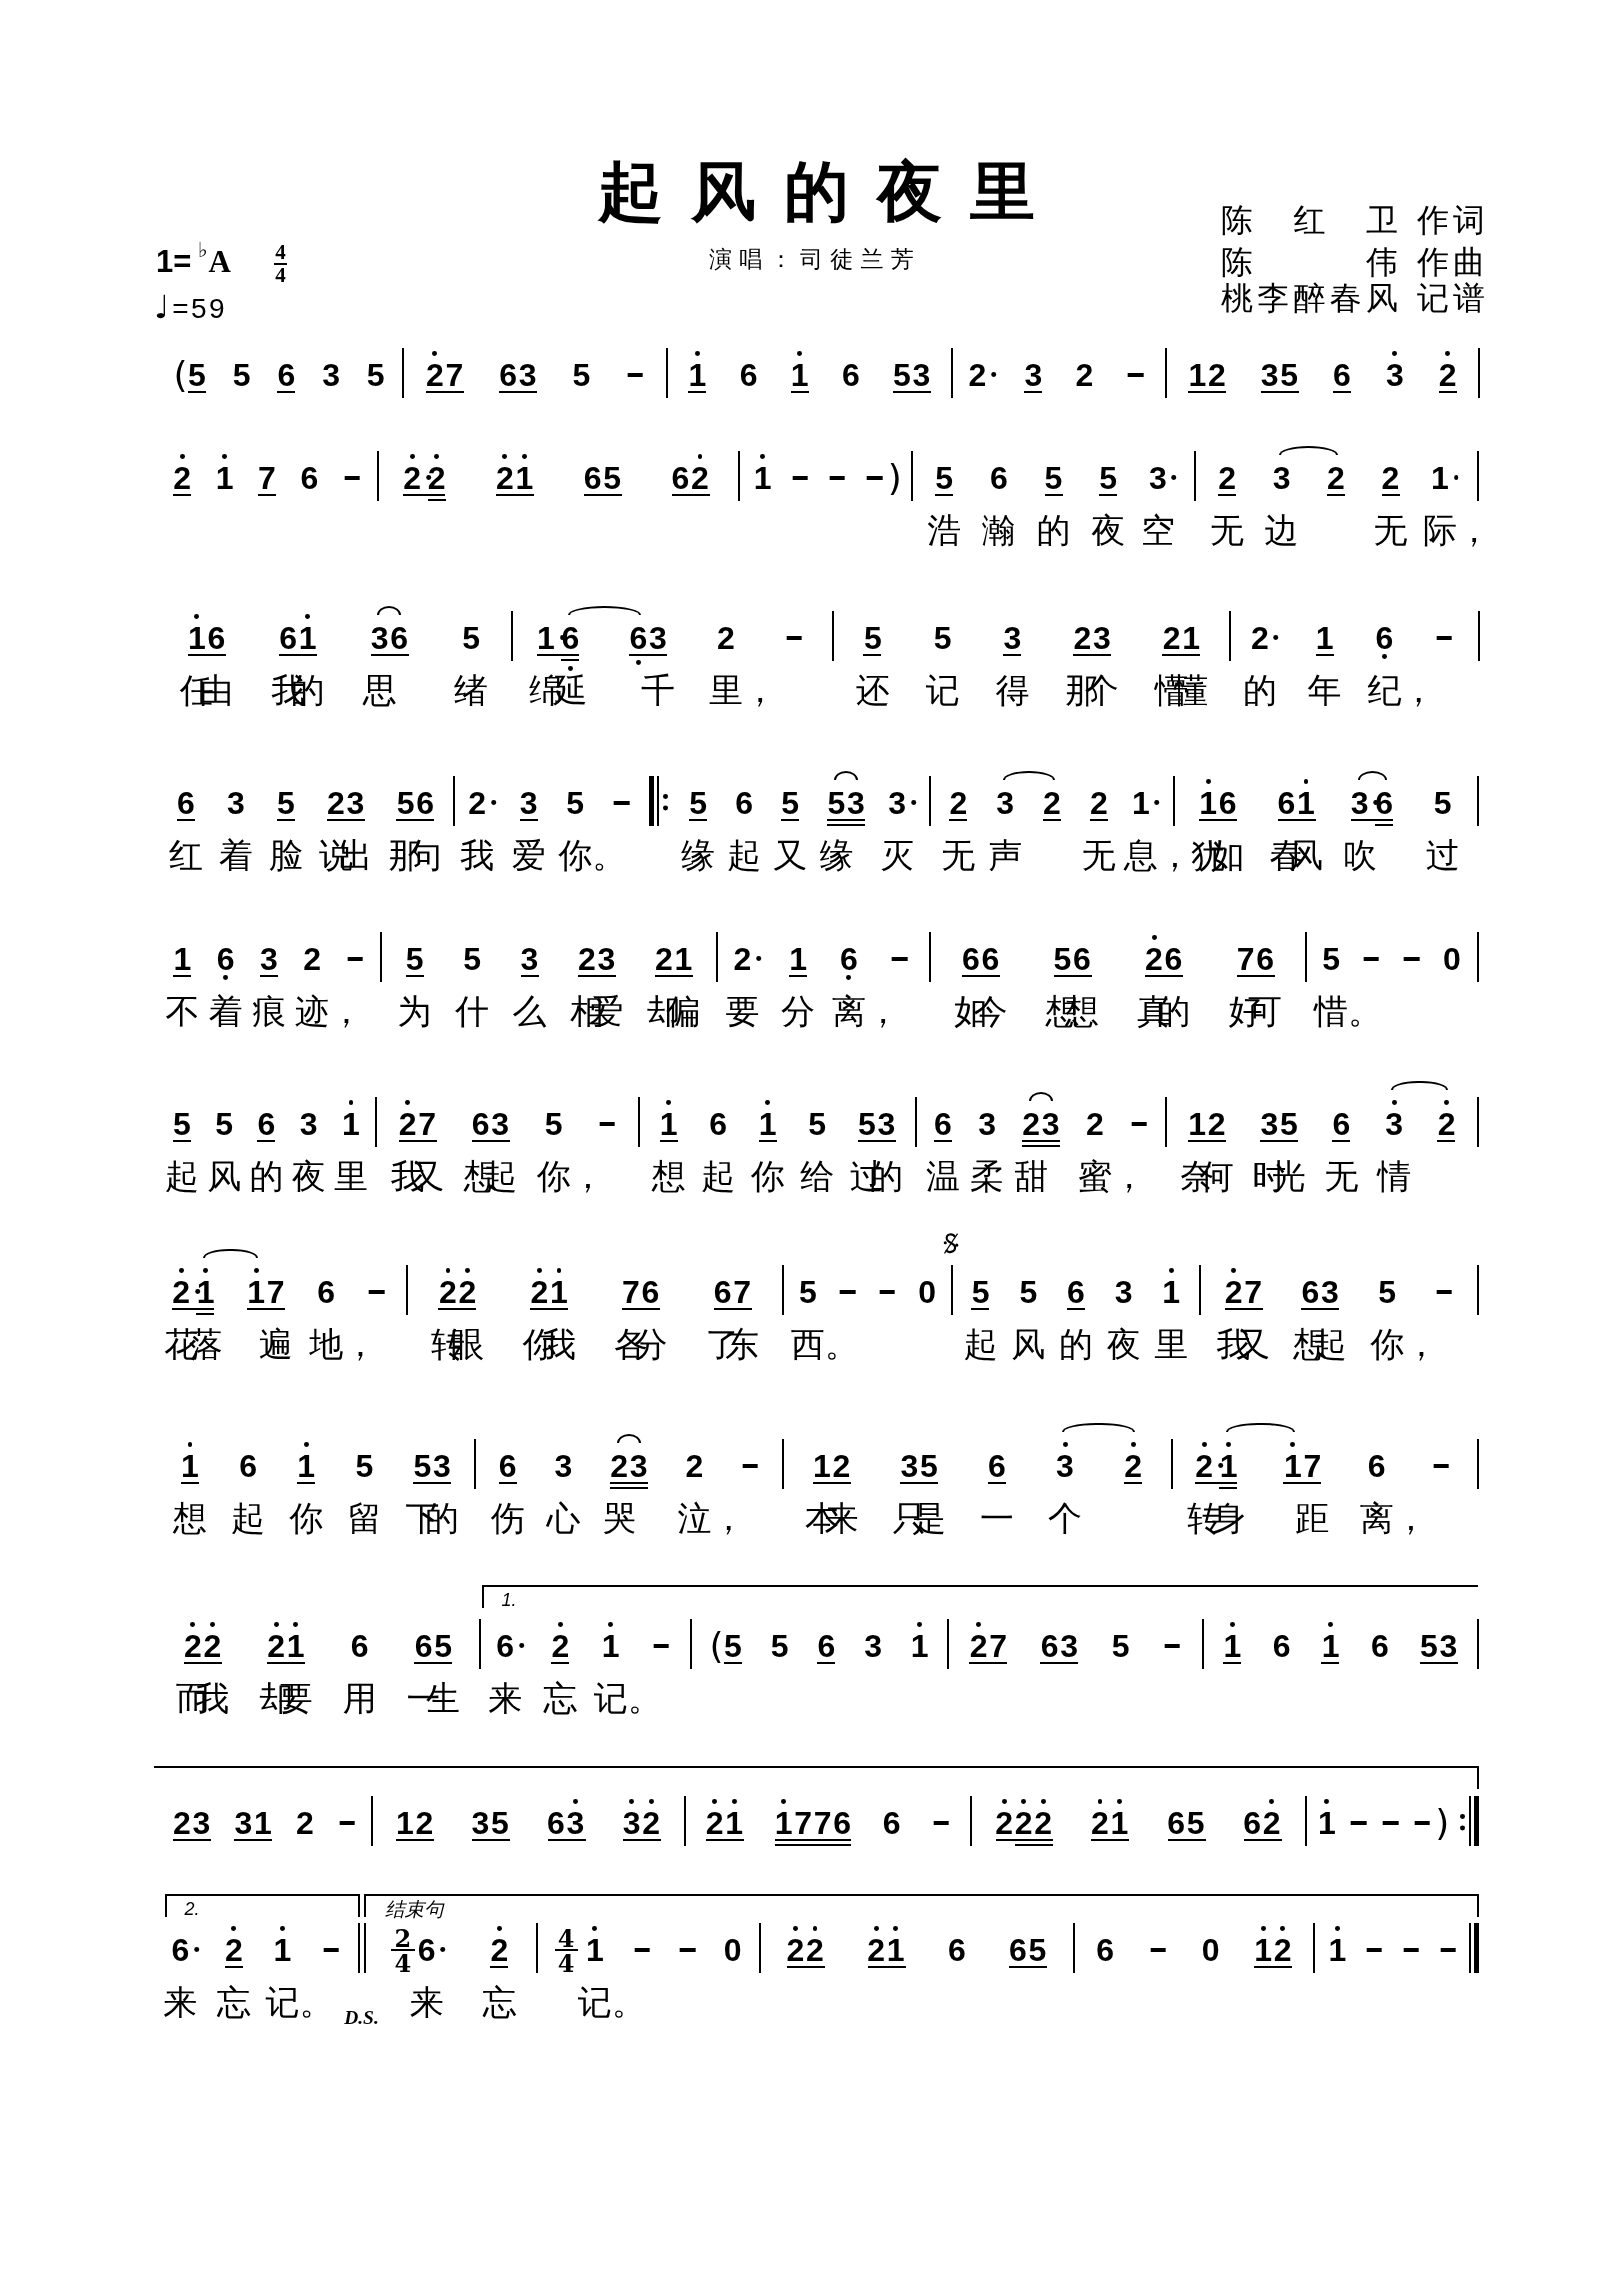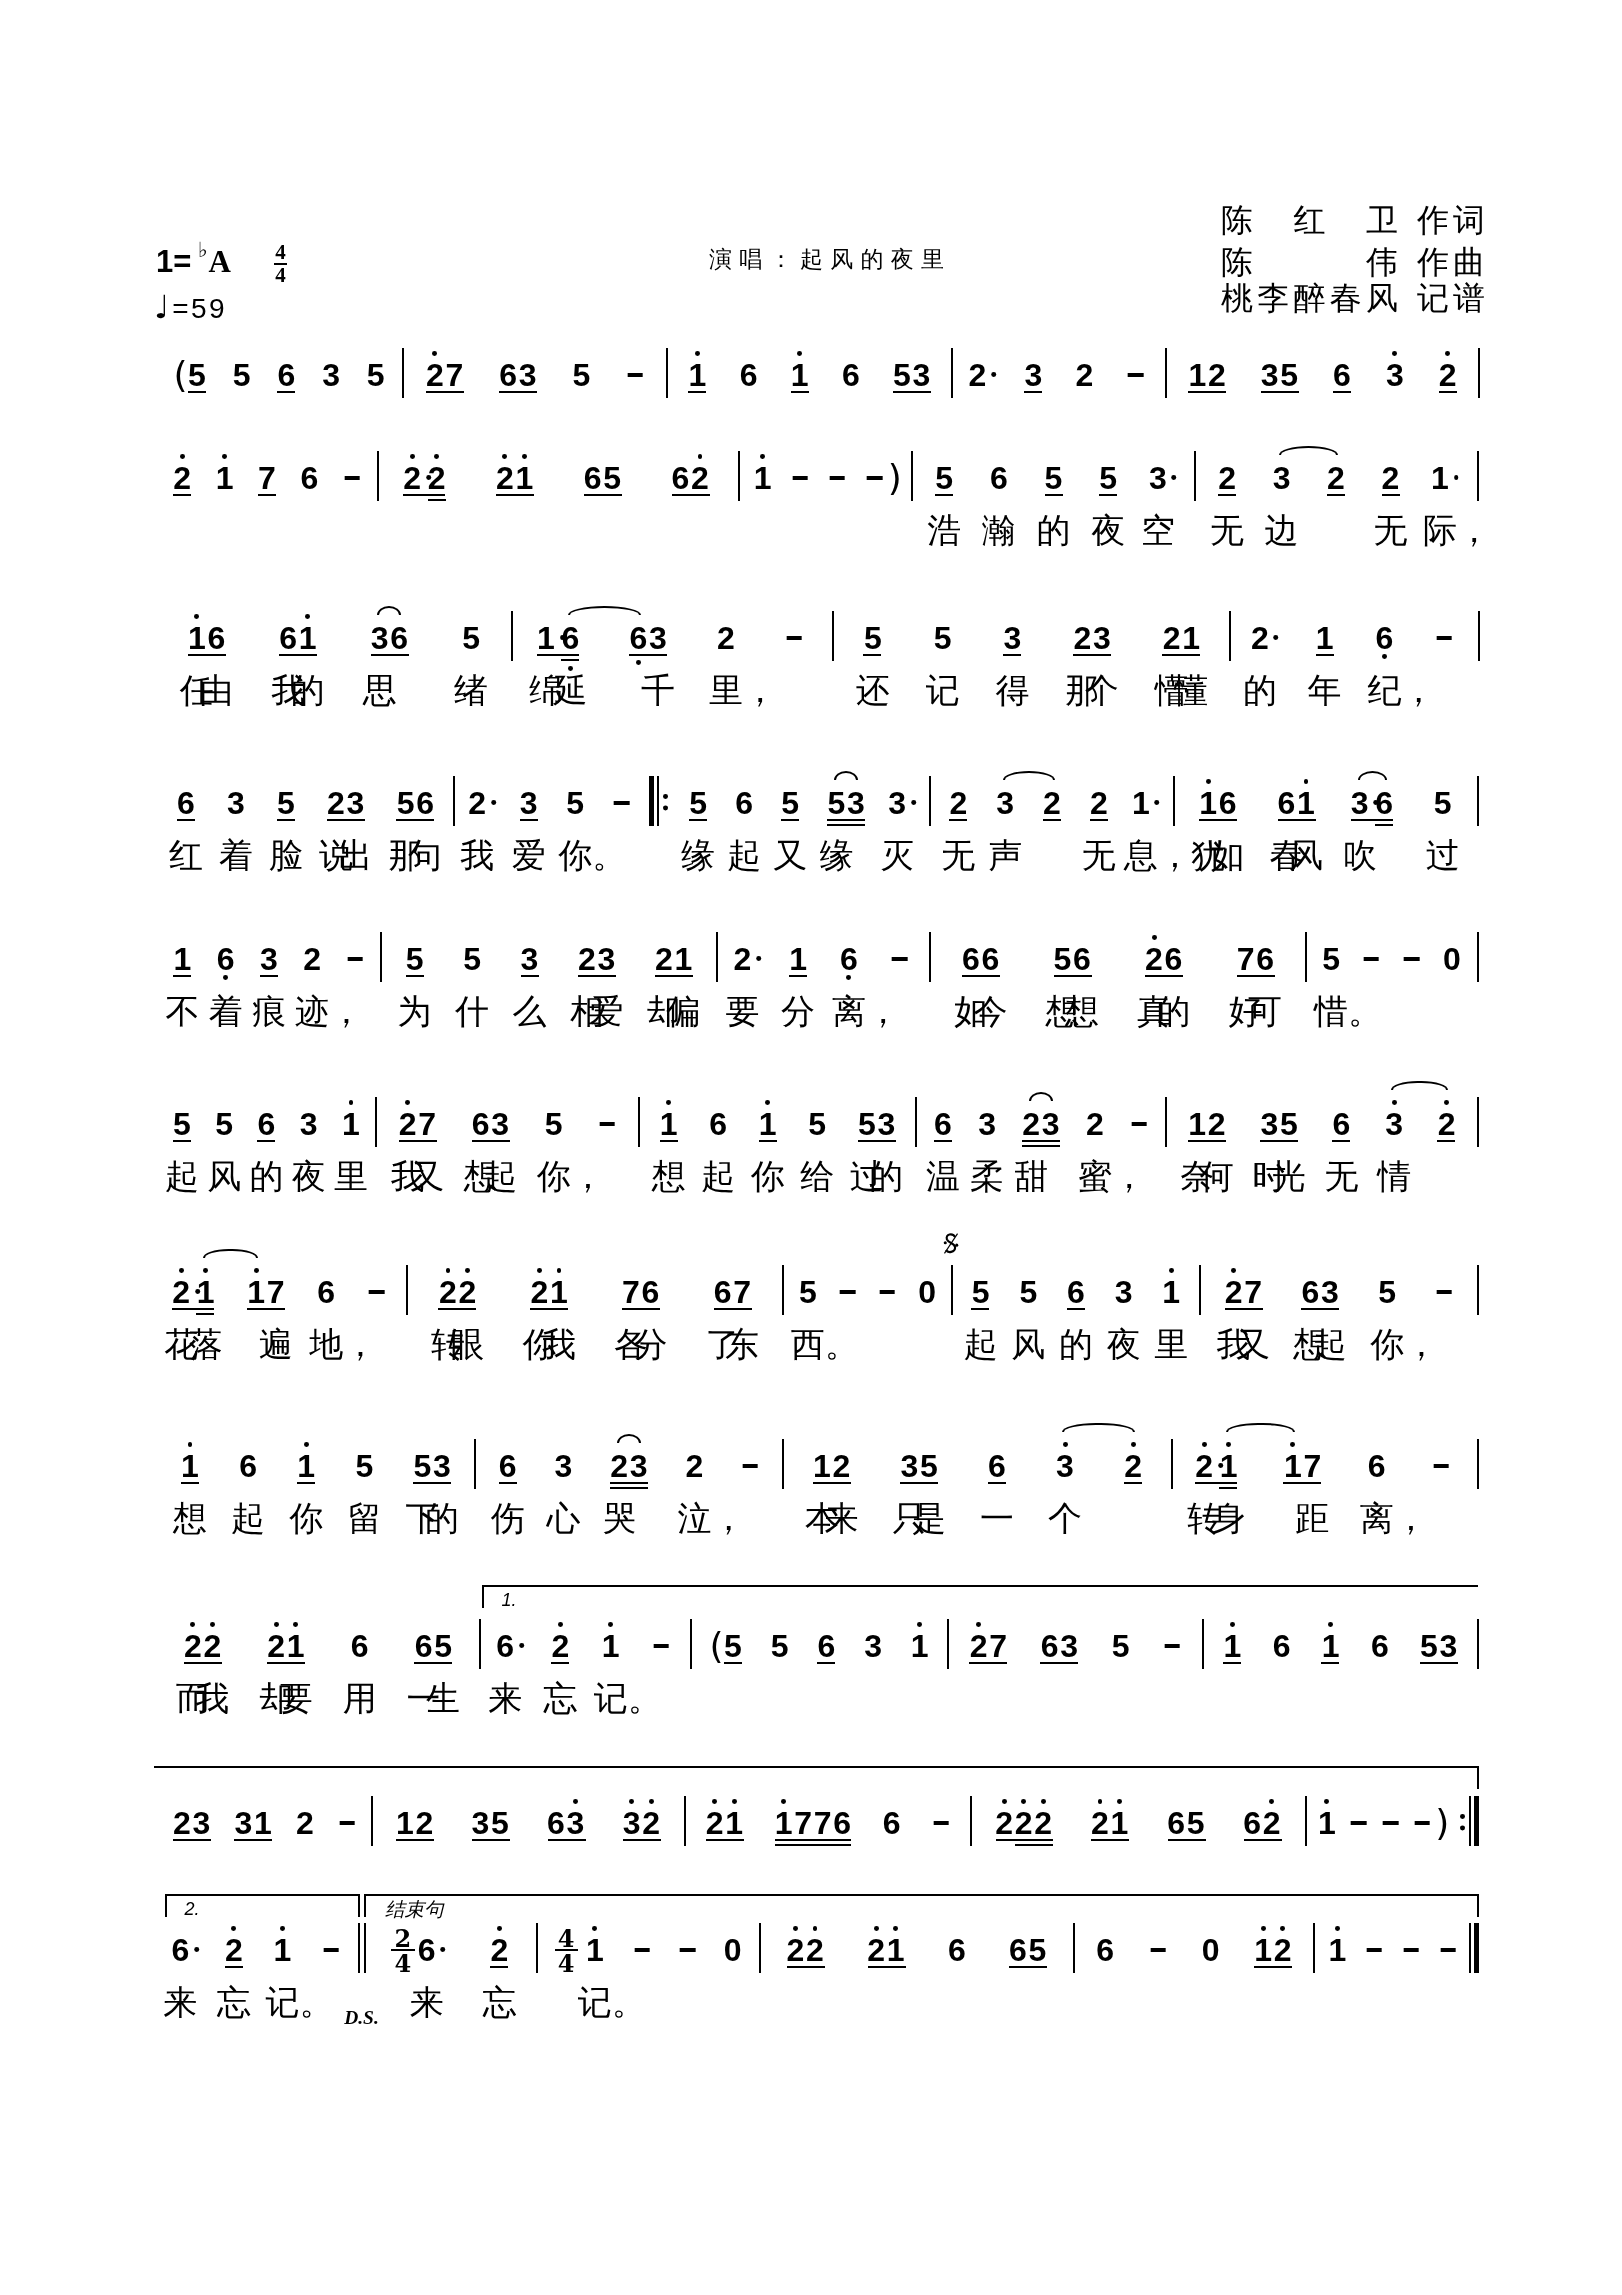--- a/index.html
+++ b/index.html
@@ -72,21 +72,22 @@
   .volta.lt::before { content: ""; position: absolute; left: 0; top: -2.4px; width: 2px; height: 23px; background: #000; }
   .volta.rt::after { content: ""; position: absolute; right: 0; top: -2.4px; width: 2px; height: 23px; background: #000; }
   .volta-label { position: absolute; left: 19.5px; top: 4px; font: italic 18px/19.5px "Liberation Sans", sans-serif; white-space: nowrap; }
   .volta-label.text { left: 21px; top: 1.6px; font: italic 19.5px/23px "DejaVu Sans", sans-serif; }
   .segno { position: absolute; top: -27px; width: 18px; height: 23px; }
 </style>
 </head>
 <body>
 
 <div id="page">
-  <div class="singer">演唱：起风的夜里</div>
+  <div class="title">起风的夜里</div>
+  <div class="singer">演唱：司徒兰芳</div>
 
   <div class="key">
     <span class="k1">1=</span>
     <span class="kacc">♭</span>
     <span class="knote">A</span>
   </div>
   <div class="ksig">
     <span class="num">4</span>
     <span class="den">4</span>
   </div>

